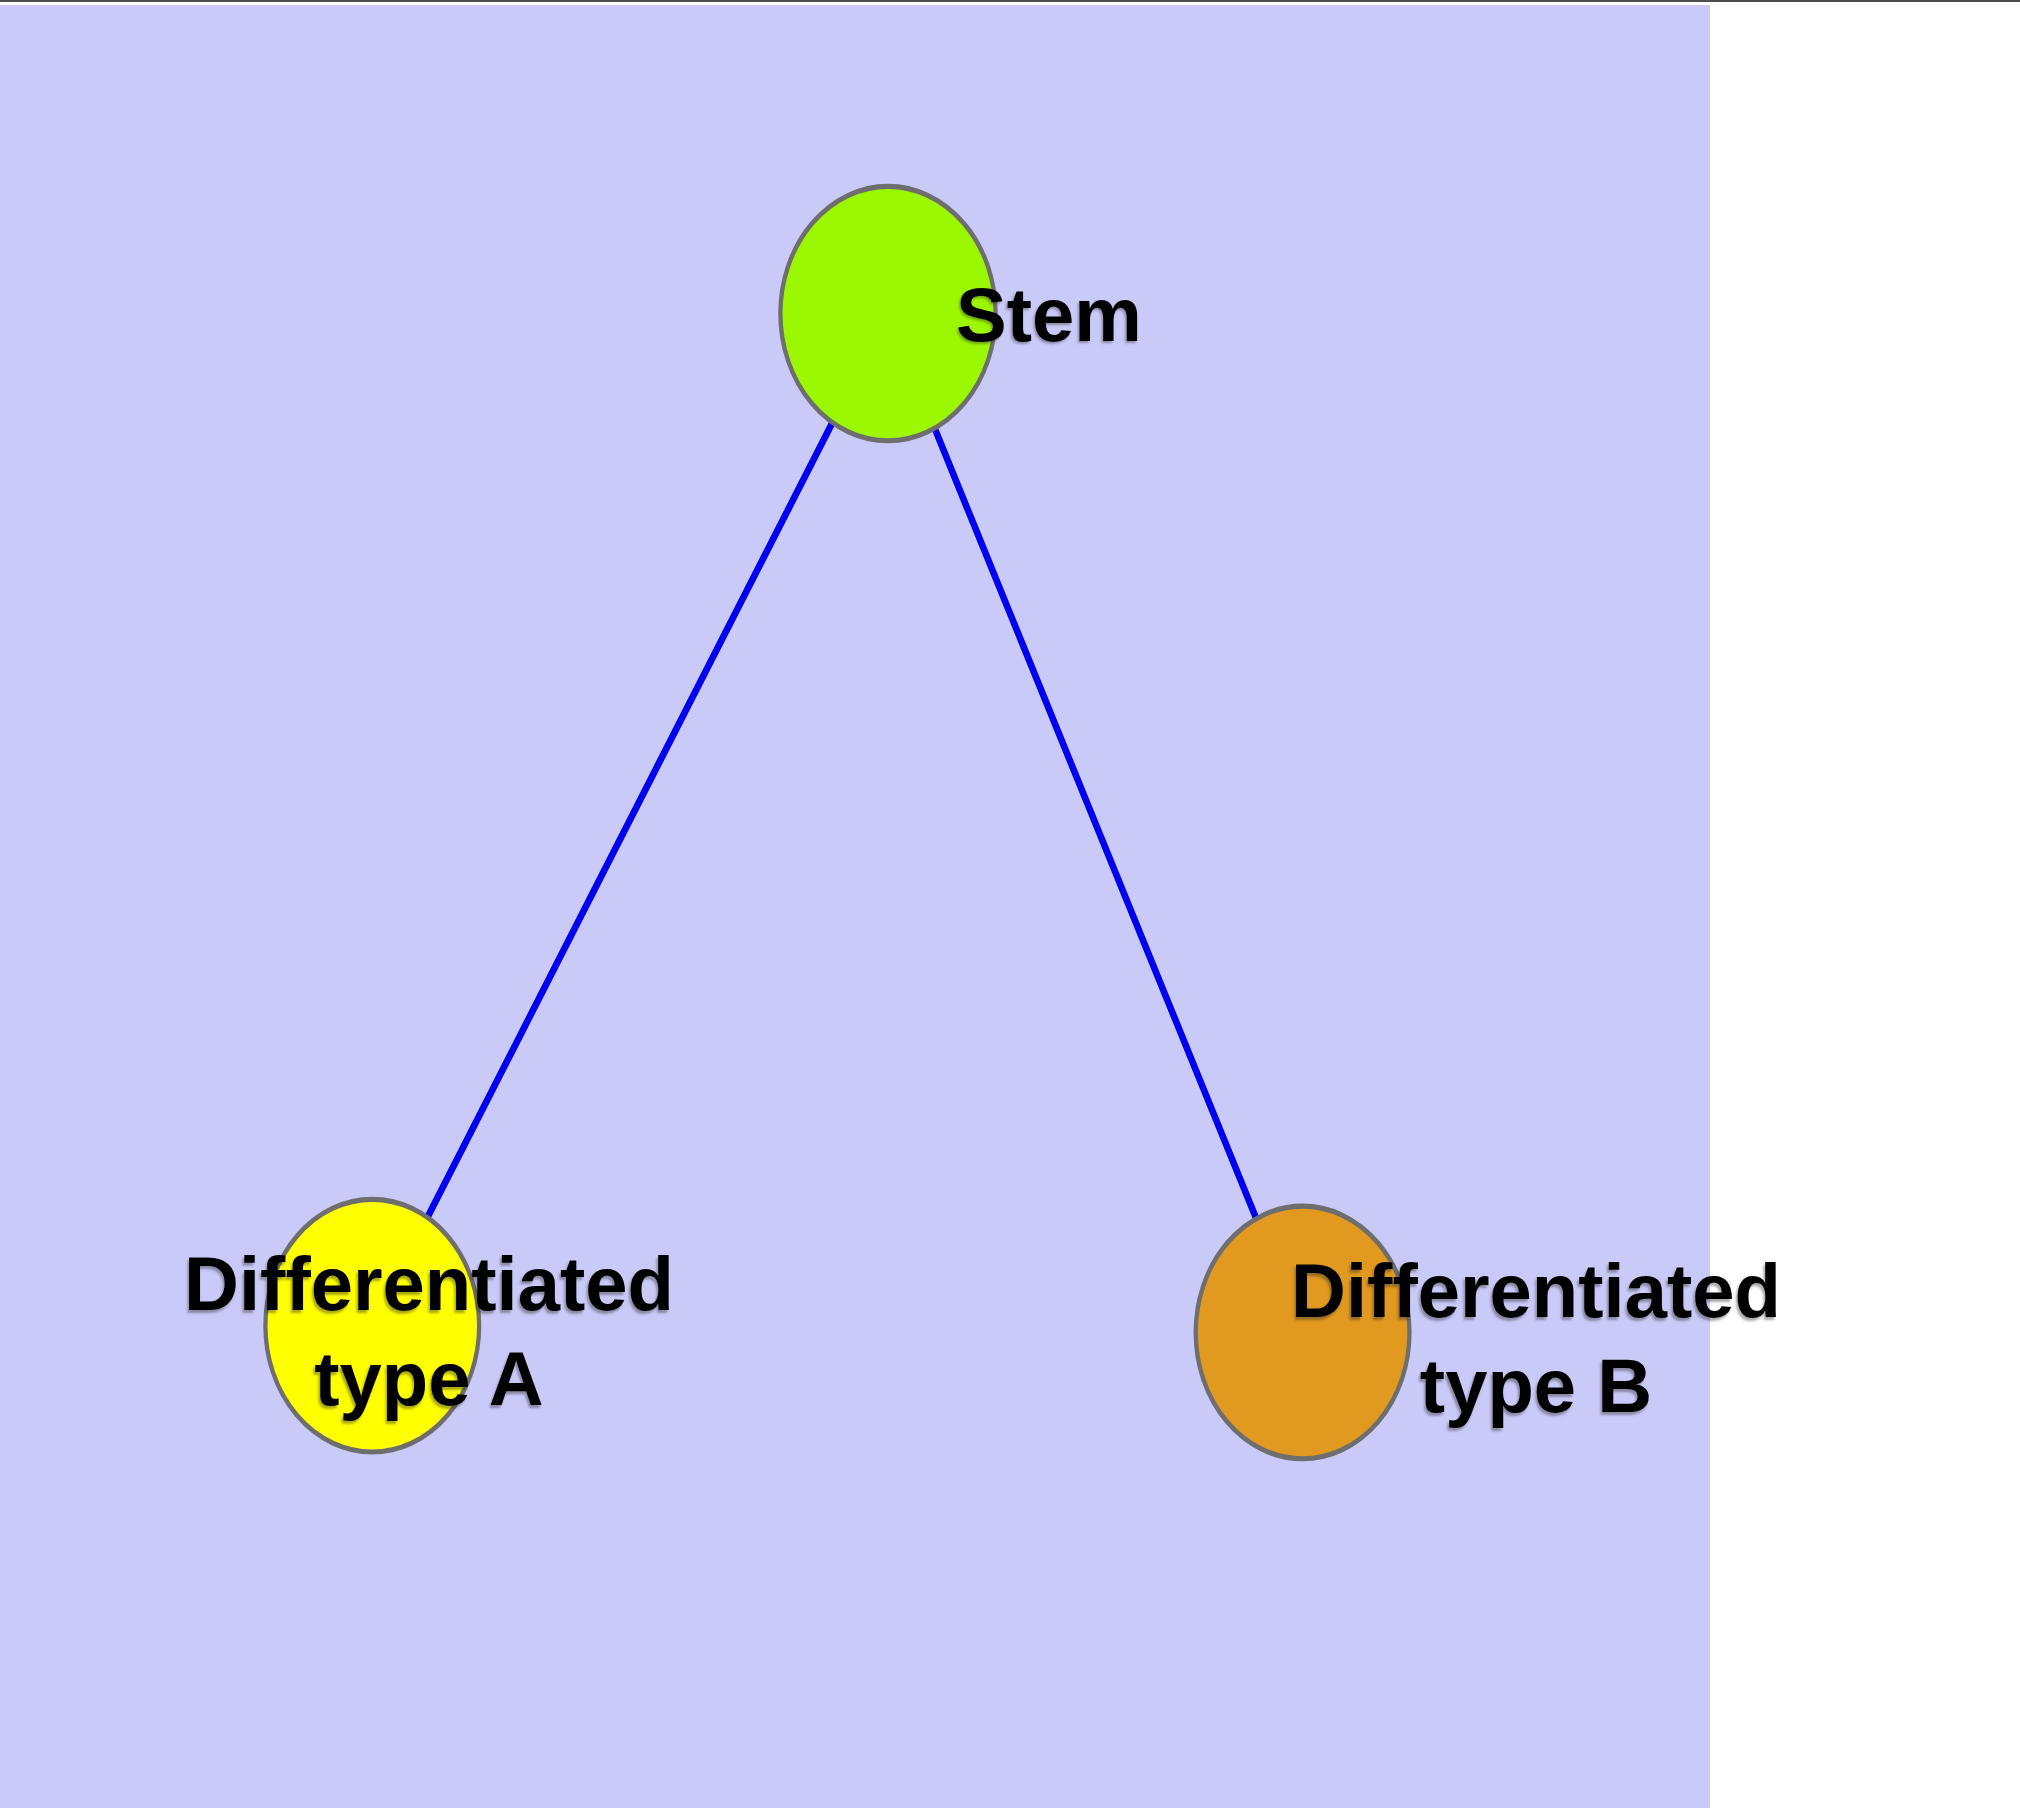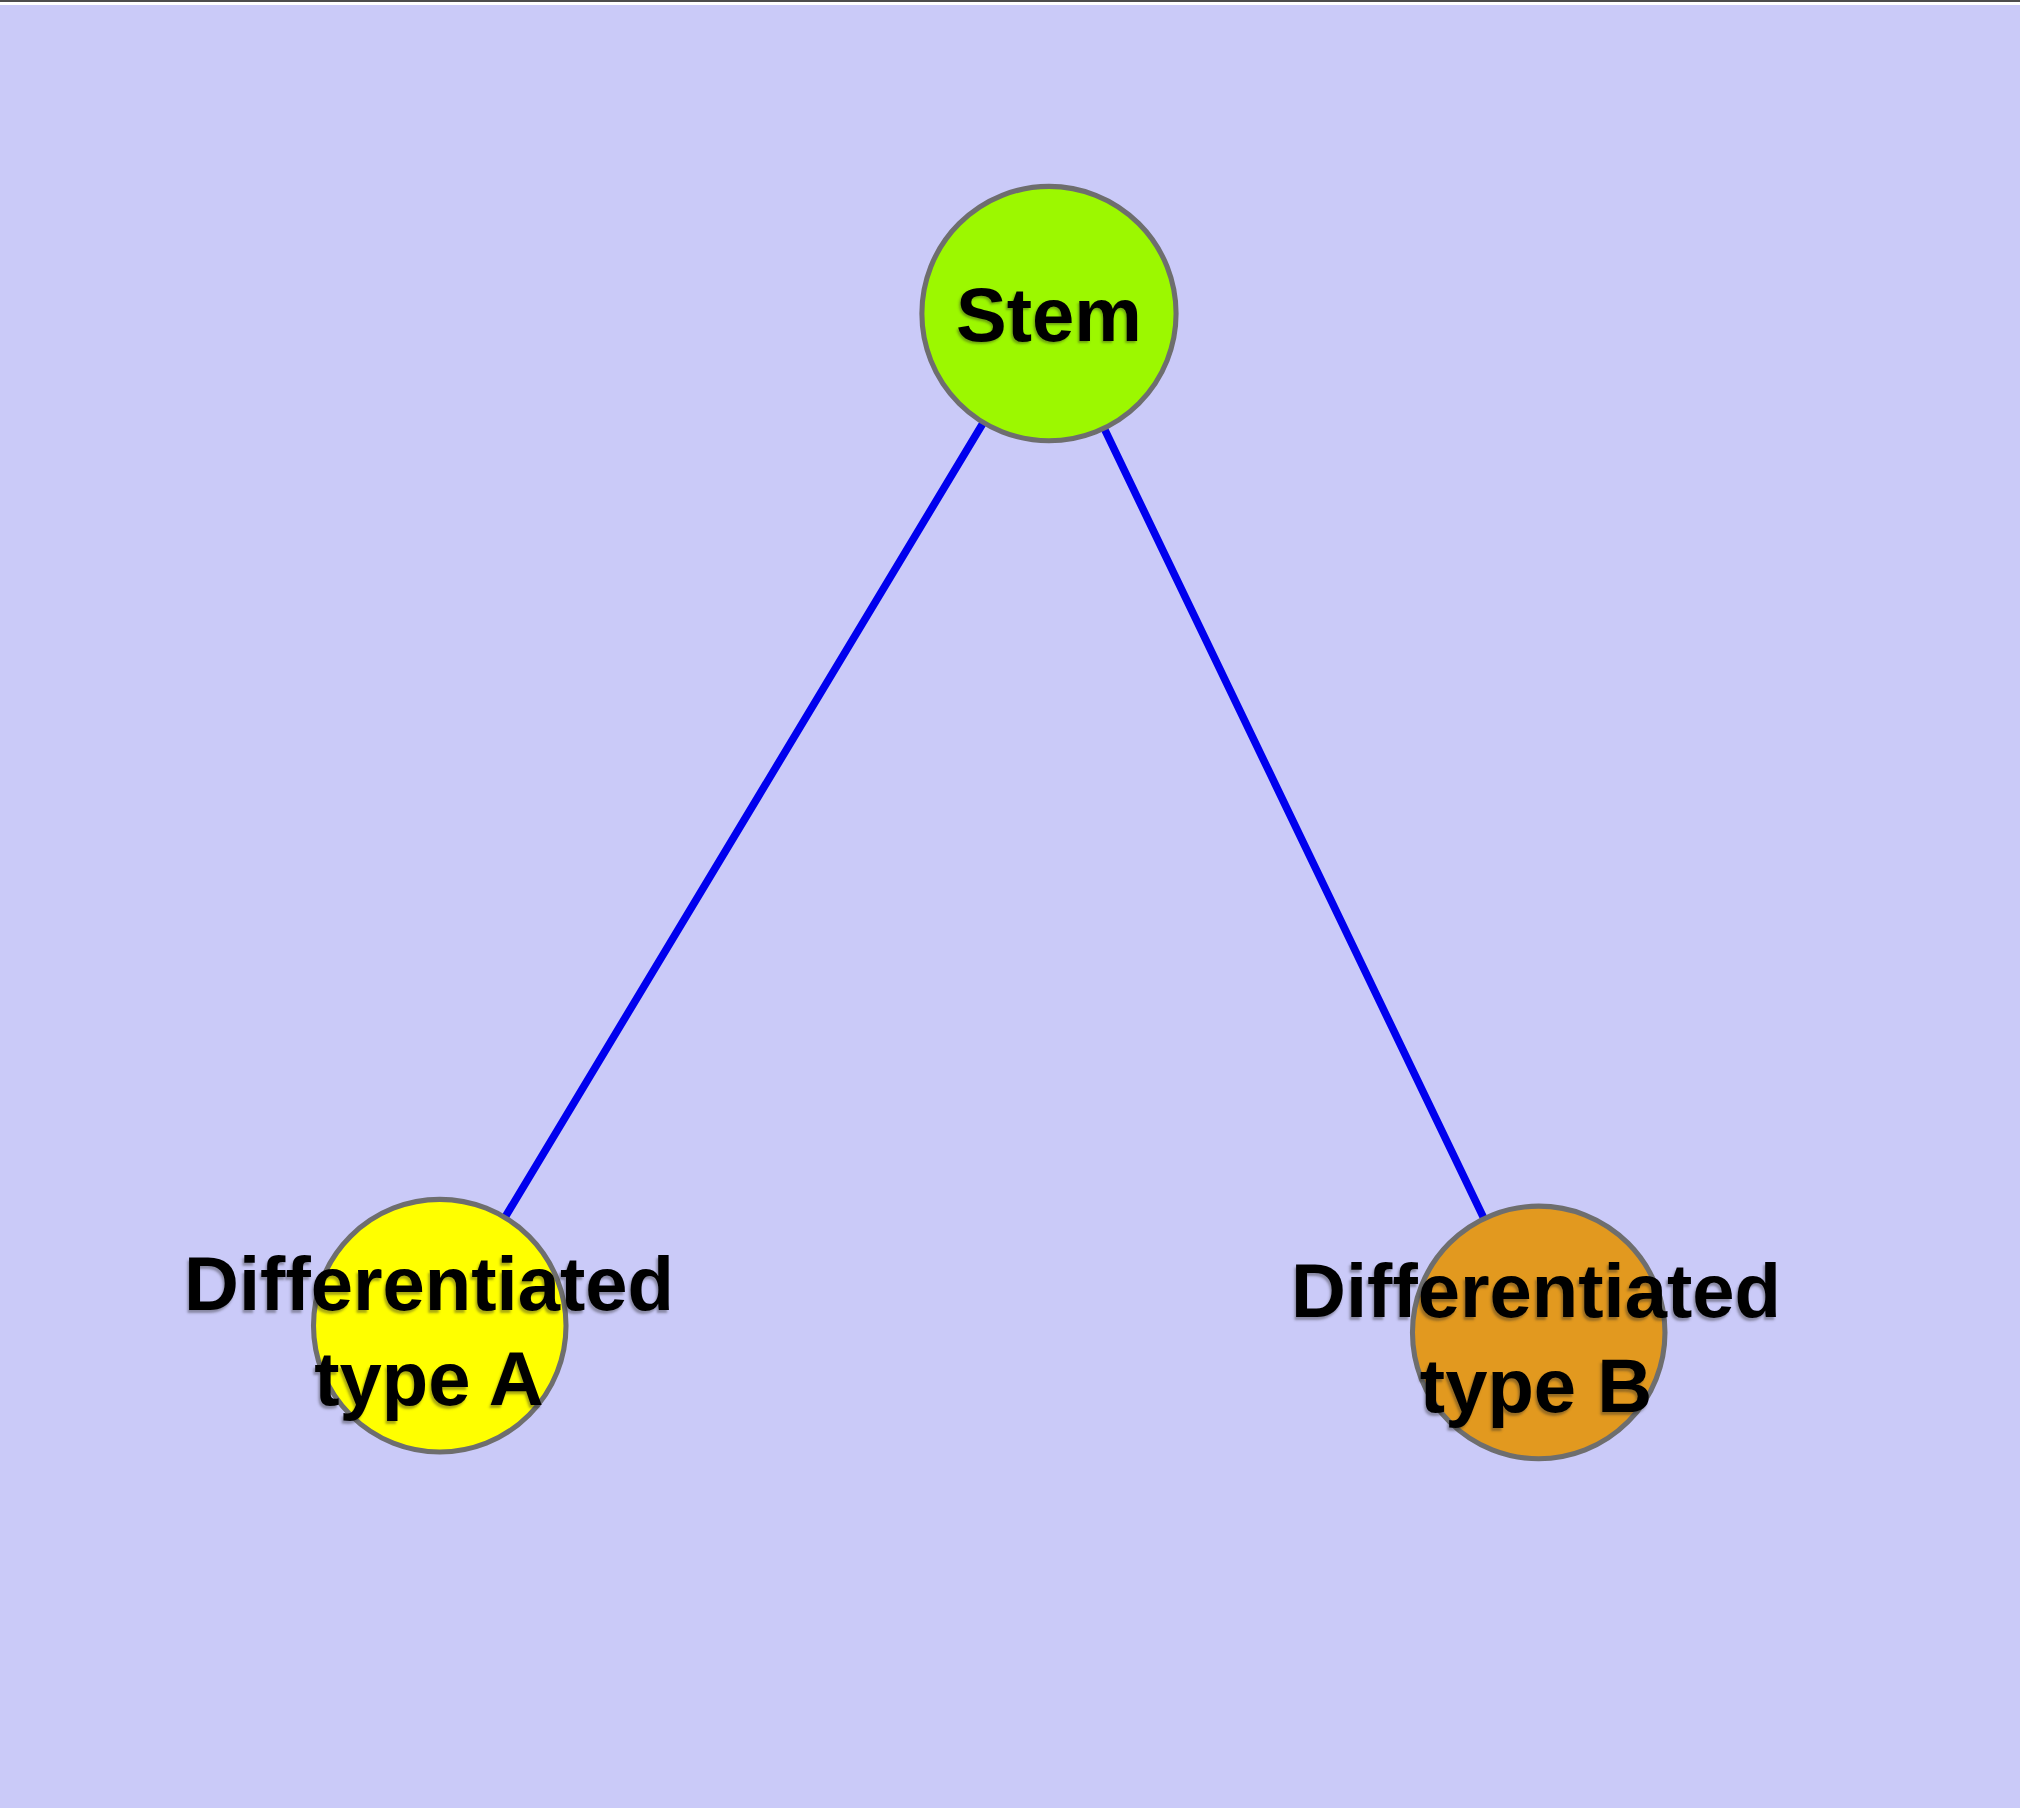--- a/index.html
+++ b/index.html
@@ -13,21 +13,21 @@
   }
   .top-hairline {
     position: absolute;
     top: 0; left: 0;
     width: 2021px; height: 1.7px;
     background: #4d4d4d;
   }
   .canvas {
     position: absolute;
     top: 5.1px; left: 0;
-    width: 2020px; height: 1803px;
+    width: 1710px; height: 1803px;
   }
   .graph-svg {
     position: absolute;
     top: 0; left: 0;
     width: 100%; height: 100%;
     display: block;
   }
   .graph-svg line {
     stroke-width: 9;
     stroke-linecap: round;

